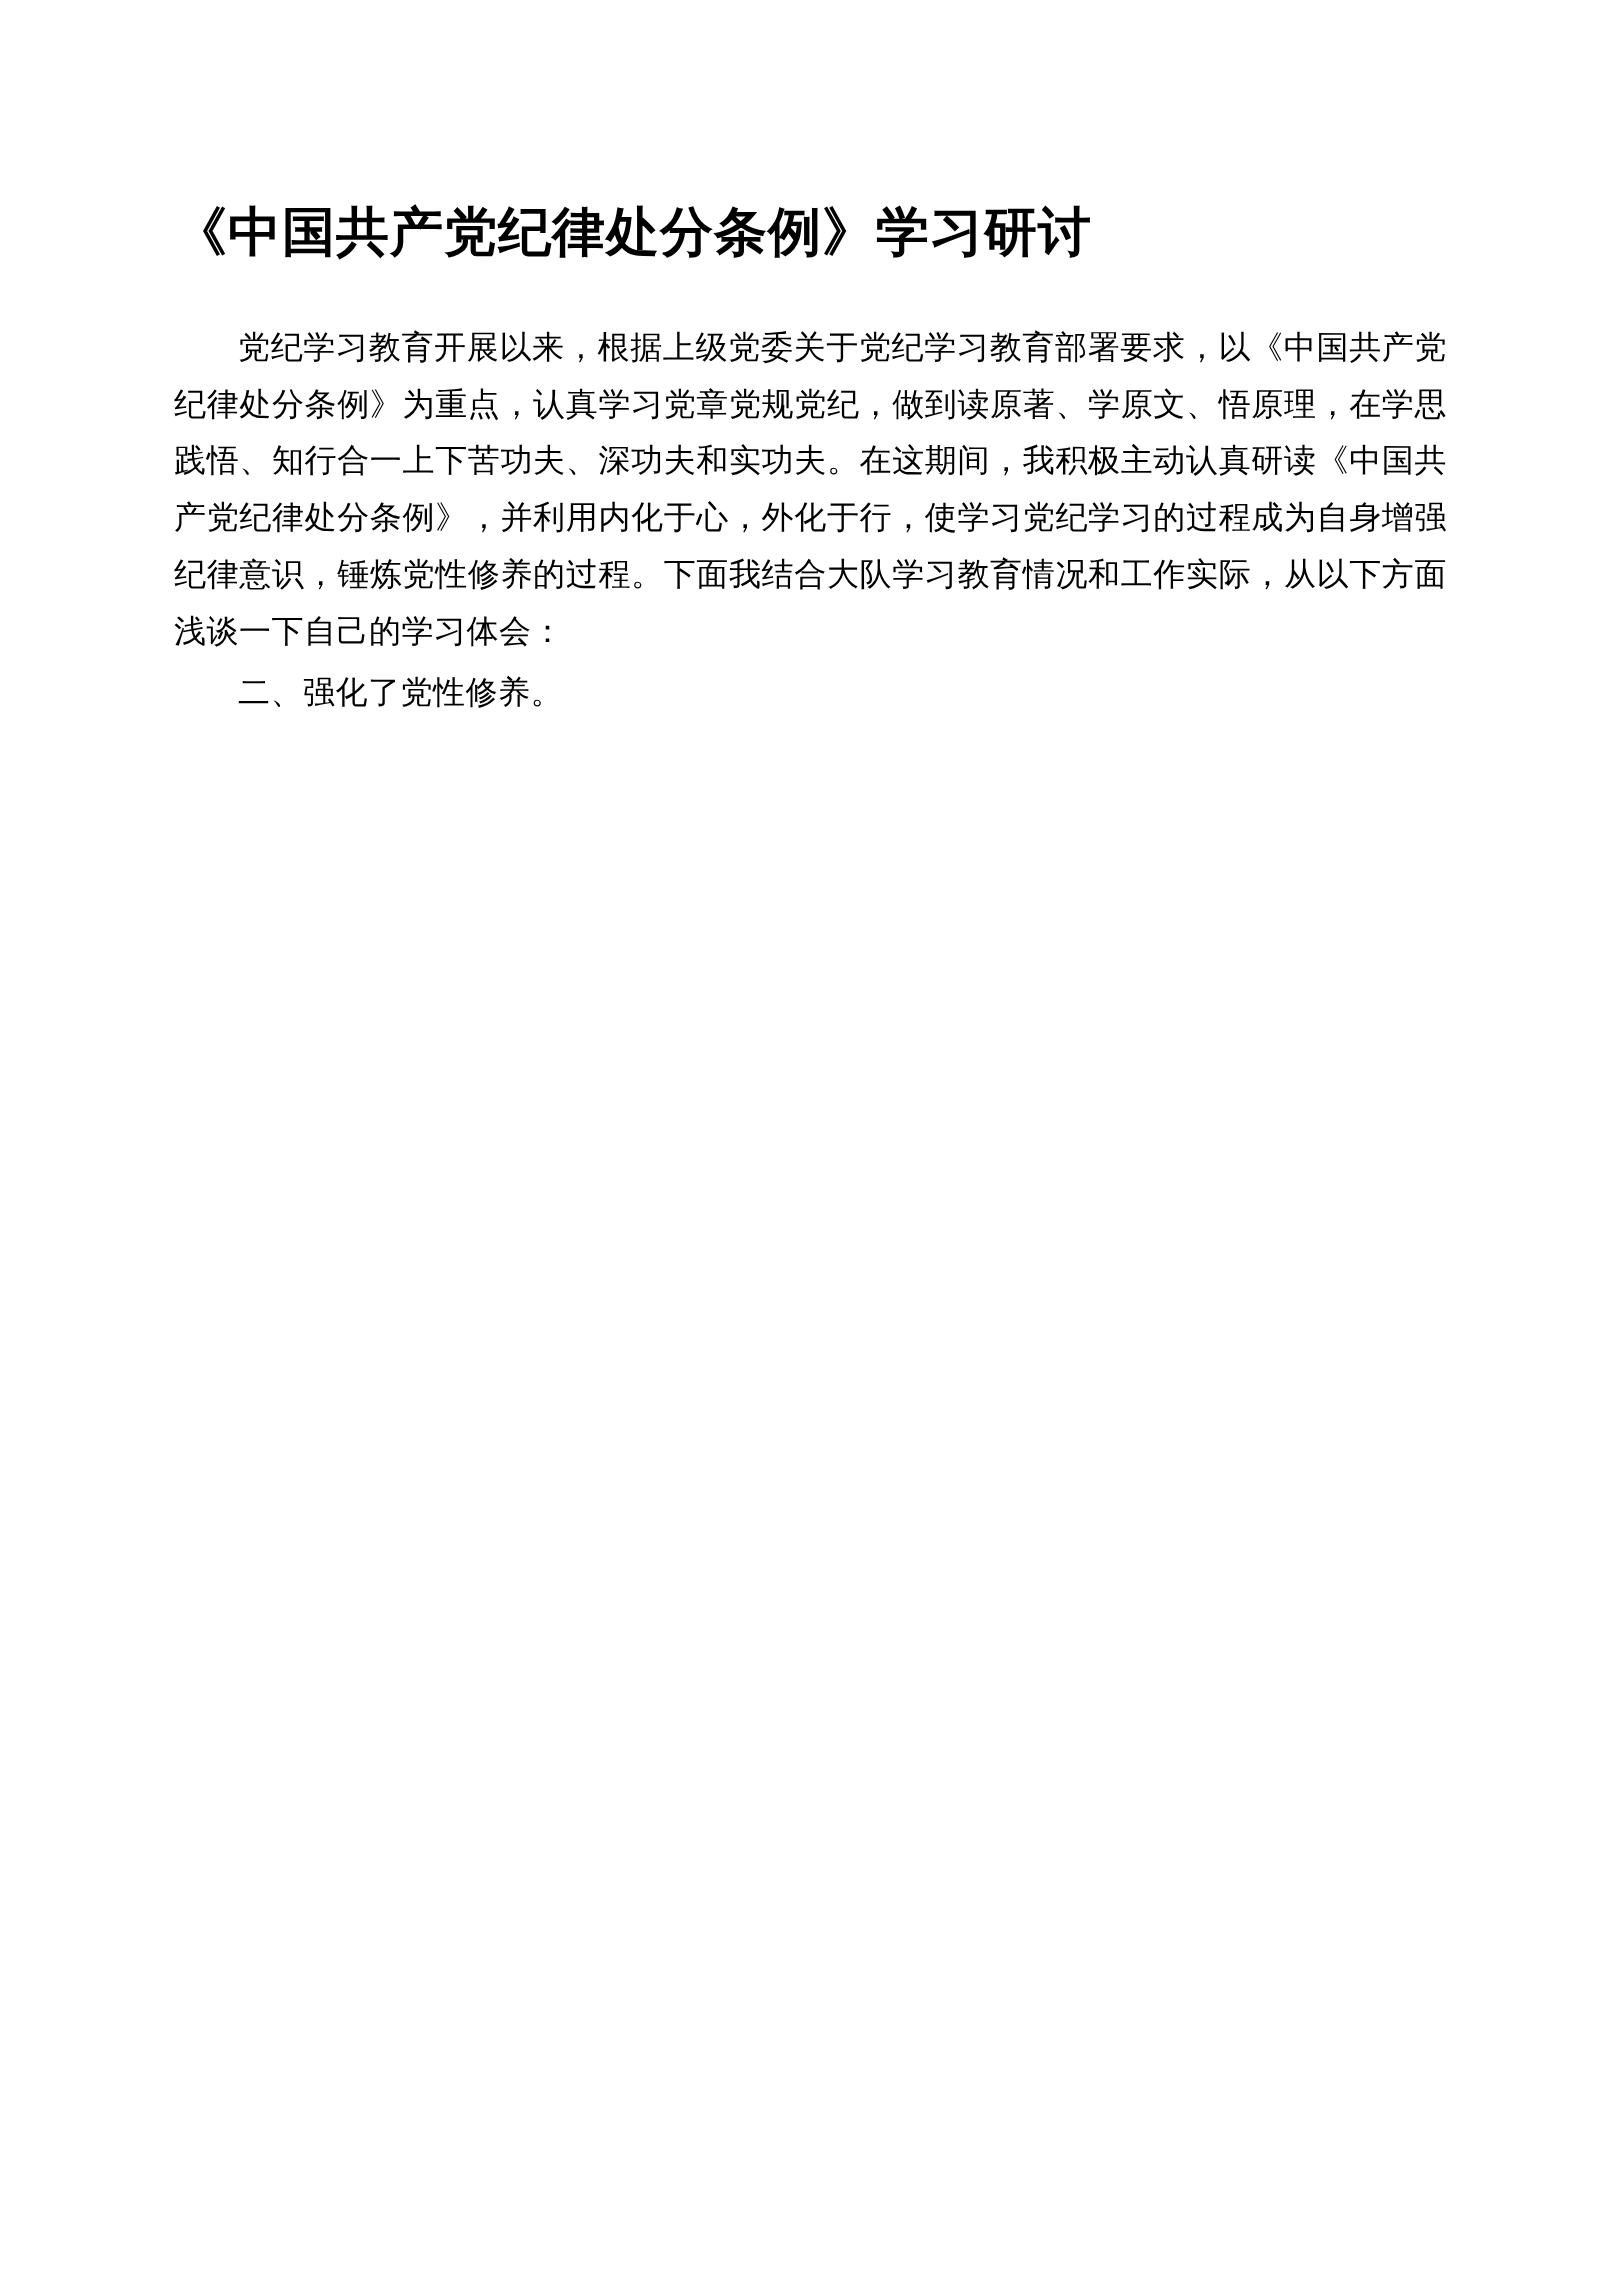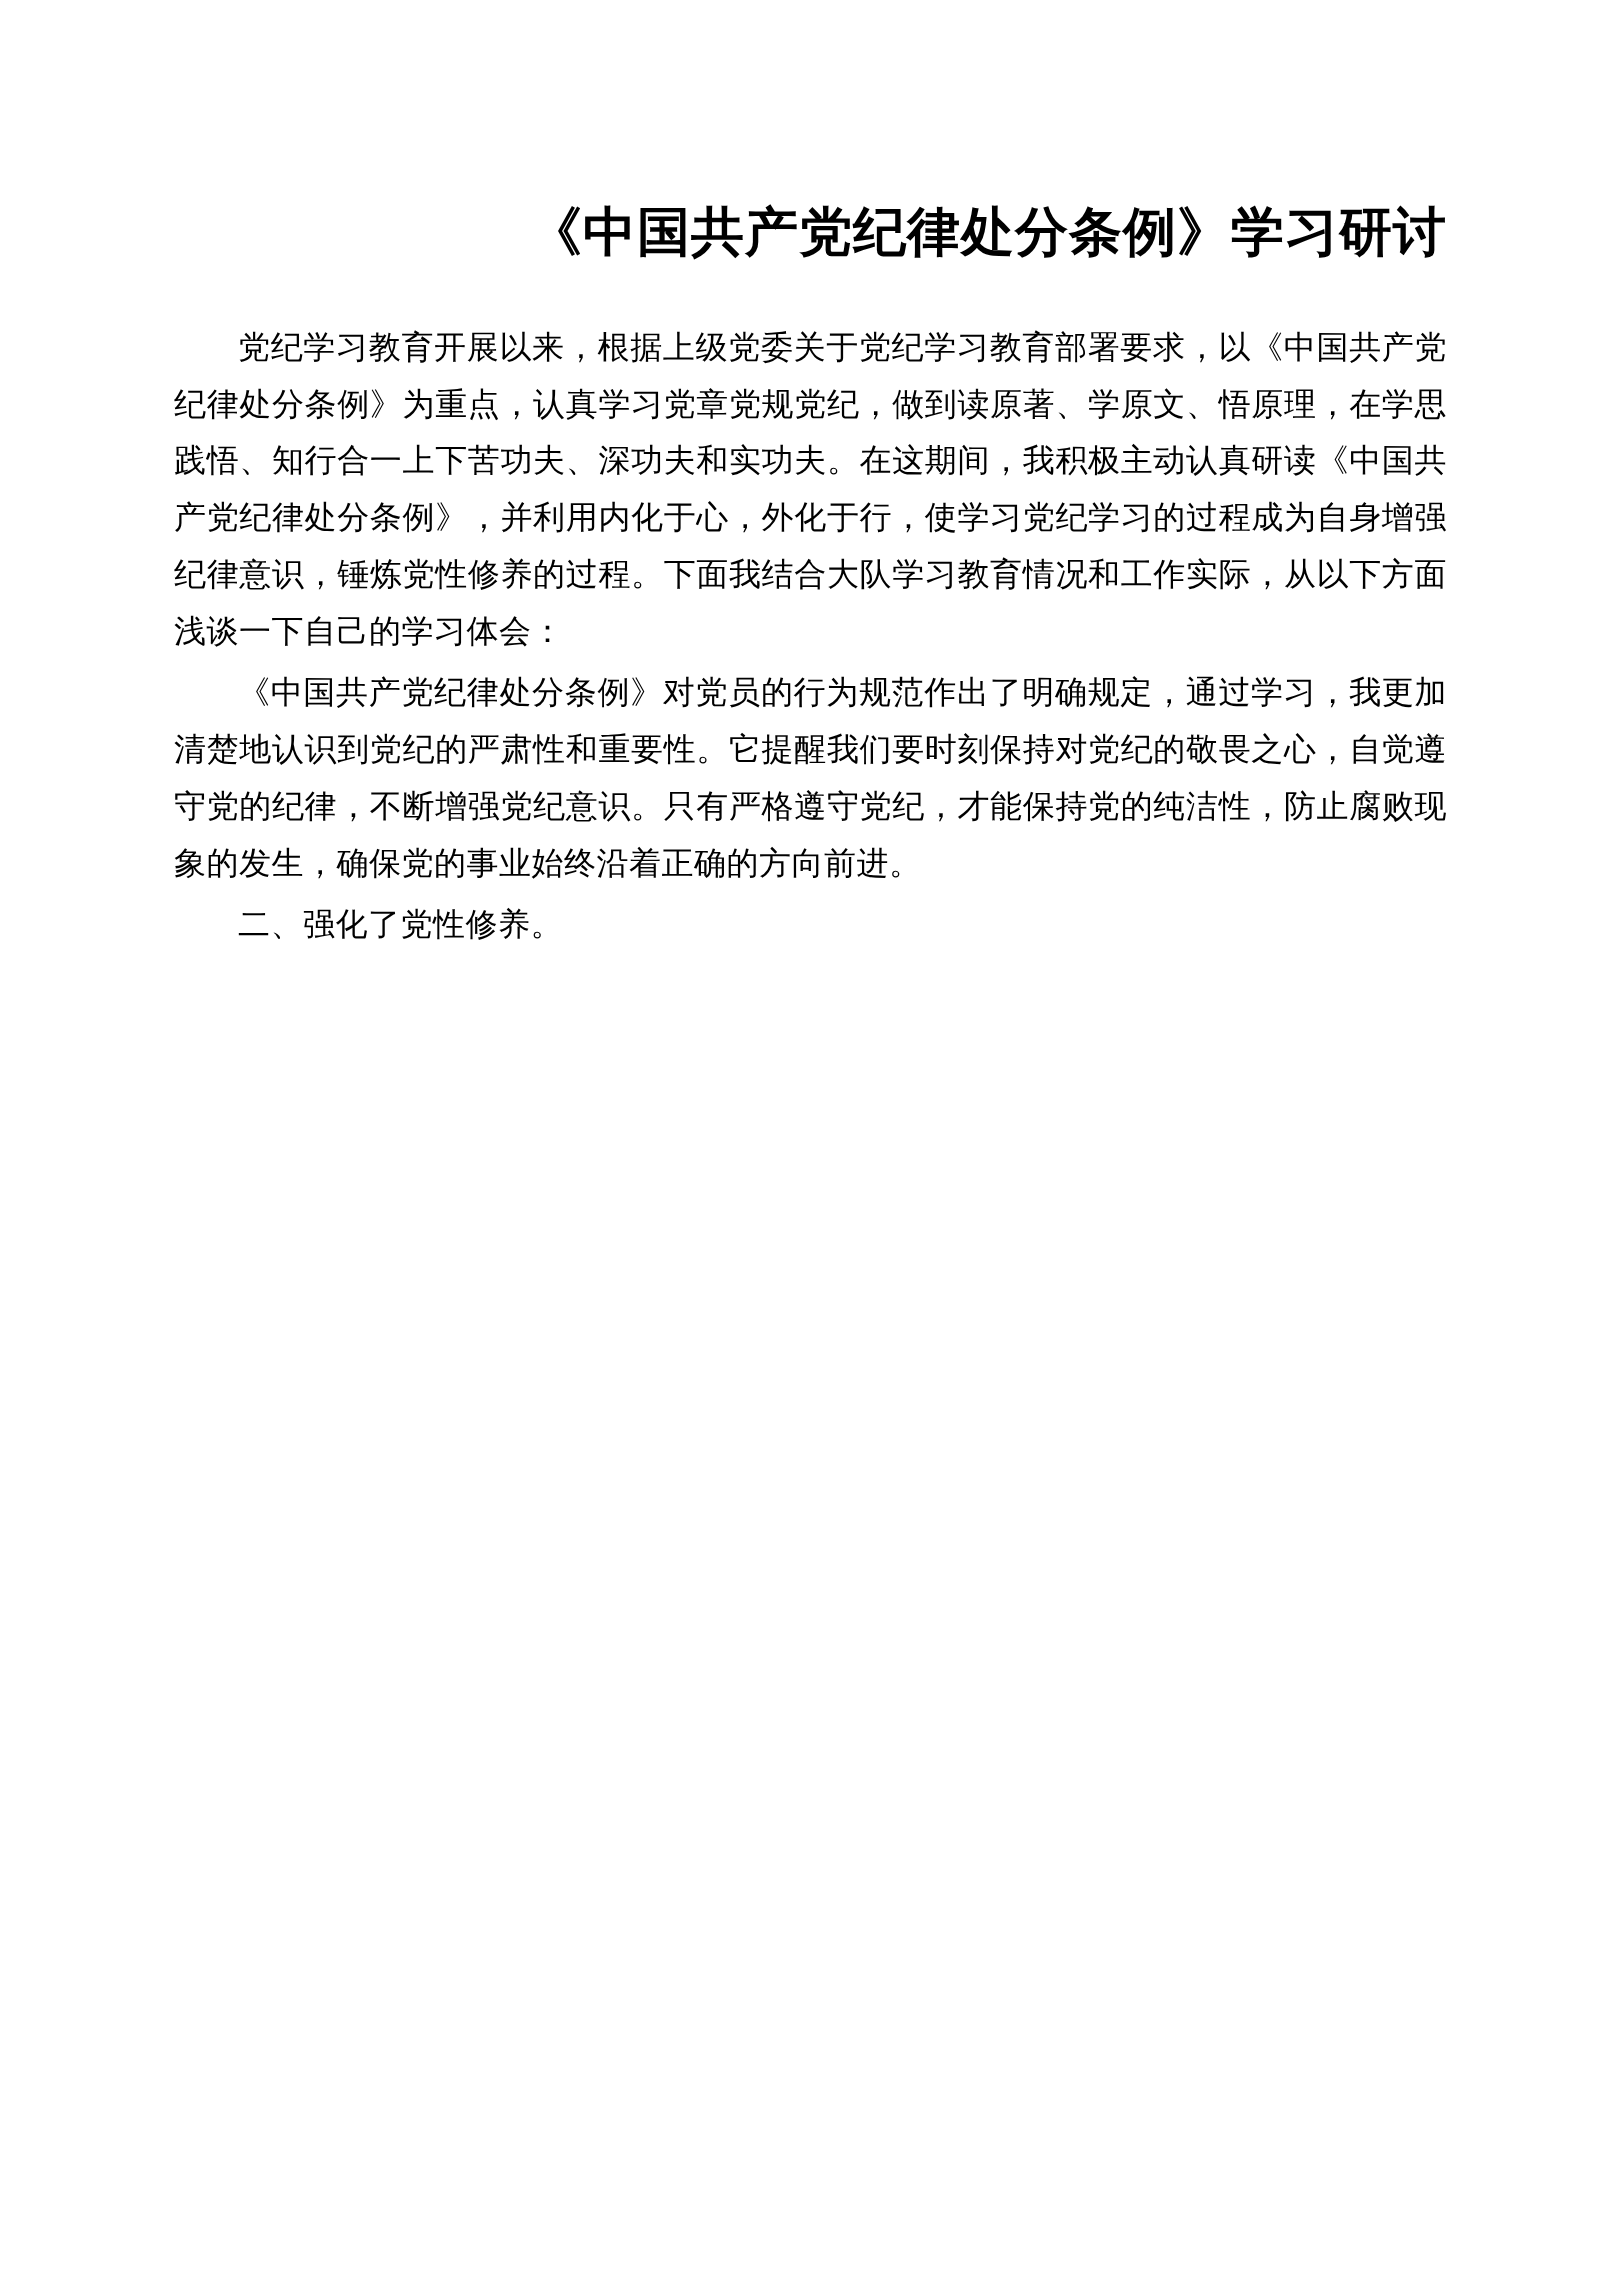--- a/index.html
+++ b/index.html
@@ -18,21 +18,21 @@
   .page {
     box-sizing: border-box;
     width: 1621px;
     height: 2293px;
     padding: 196px 174px 0 174px;
     background: #ffffff;
   }
   .doc-title {
     font-size: 53px;
     font-weight: 700;
-    text-align: right;
+    text-align: left;
     letter-spacing: 1px;
     line-height: 1.35;
     margin: 0 0 51px 0;
   }
   .para {
     font-size: 32px;
     line-height: 1.78;
     text-align: justify;
     text-justify: inter-ideograph;
     text-indent: 2em;
@@ -43,16 +43,15 @@
     margin-bottom: 3.9px;
   }
 </style>
 </head>
 <body>
 
 <div class="page">
   <h1 class="doc-title">《中国共产党纪律处分条例》学习研讨</h1>
 
   <p class="para">党纪学习教育开展以来，根据上级党委关于党纪学习教育部署要求，以《中国共产党纪律处分条例》为重点，认真学习党章党规党纪，做到读原著、学原文、悟原理，在学思践悟、知行合一上下苦功夫、深功夫和实功夫。在这期间，我积极主动认真研读《中国共产党纪律处分条例》，并利用内化于心，外化于行，使学习党纪学习的过程成为自身增强纪律意识，锤炼党性修养的过程。下面我结合大队学习教育情况和工作实际，从以下方面浅谈一下自己的学习体会：</p>
-  <p class="para">《中国共产党纪律处分条例》对党员的行为规范作出了明确规定，通过学习，我更加清楚地认识到党纪的严肃性和重要性。它提醒我们要时刻保持对党纪的敬畏之心，自觉遵守党的纪律，不断增强党纪意识。只有严格遵守党纪，才能保持党的纯洁性，防止腐败现象的发生，确保党的事业始终沿着正确的方向前进。</p>
   <p class="para heading-para">二、强化了党性修养。</p>
 </div>
 
 
 </body></html>

